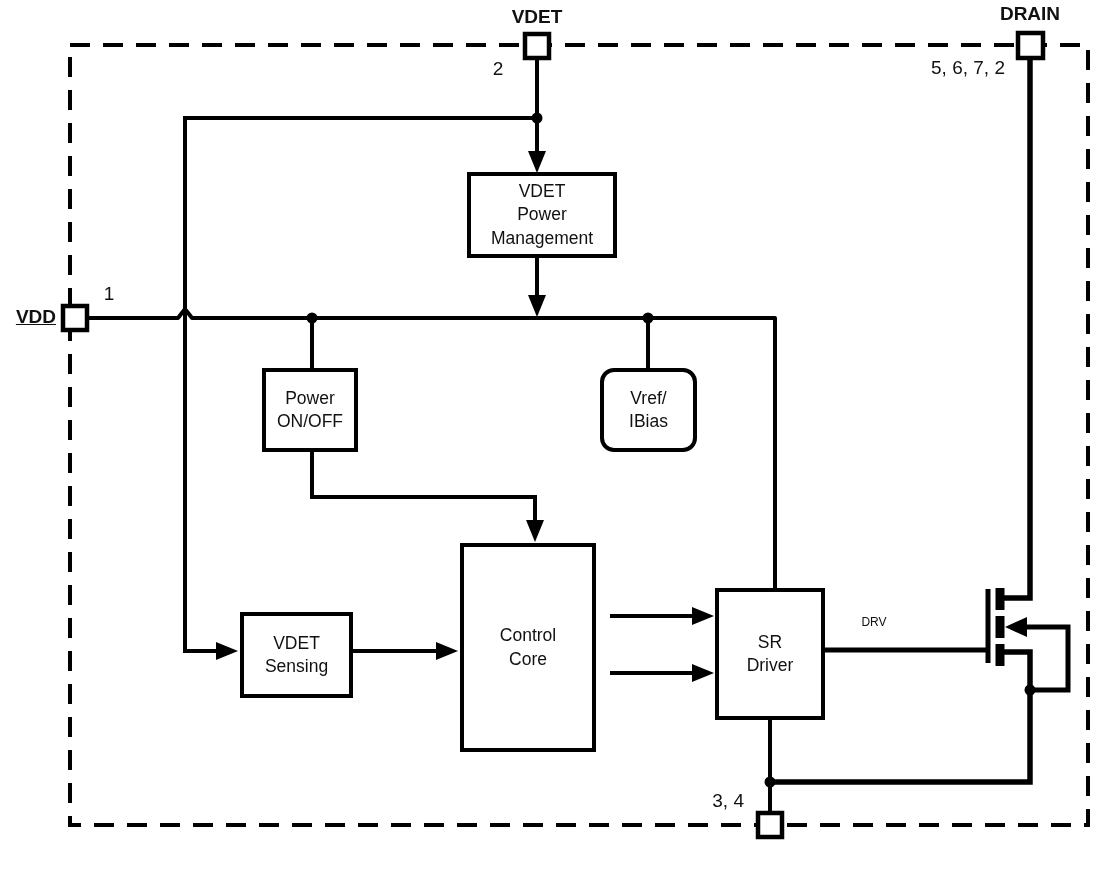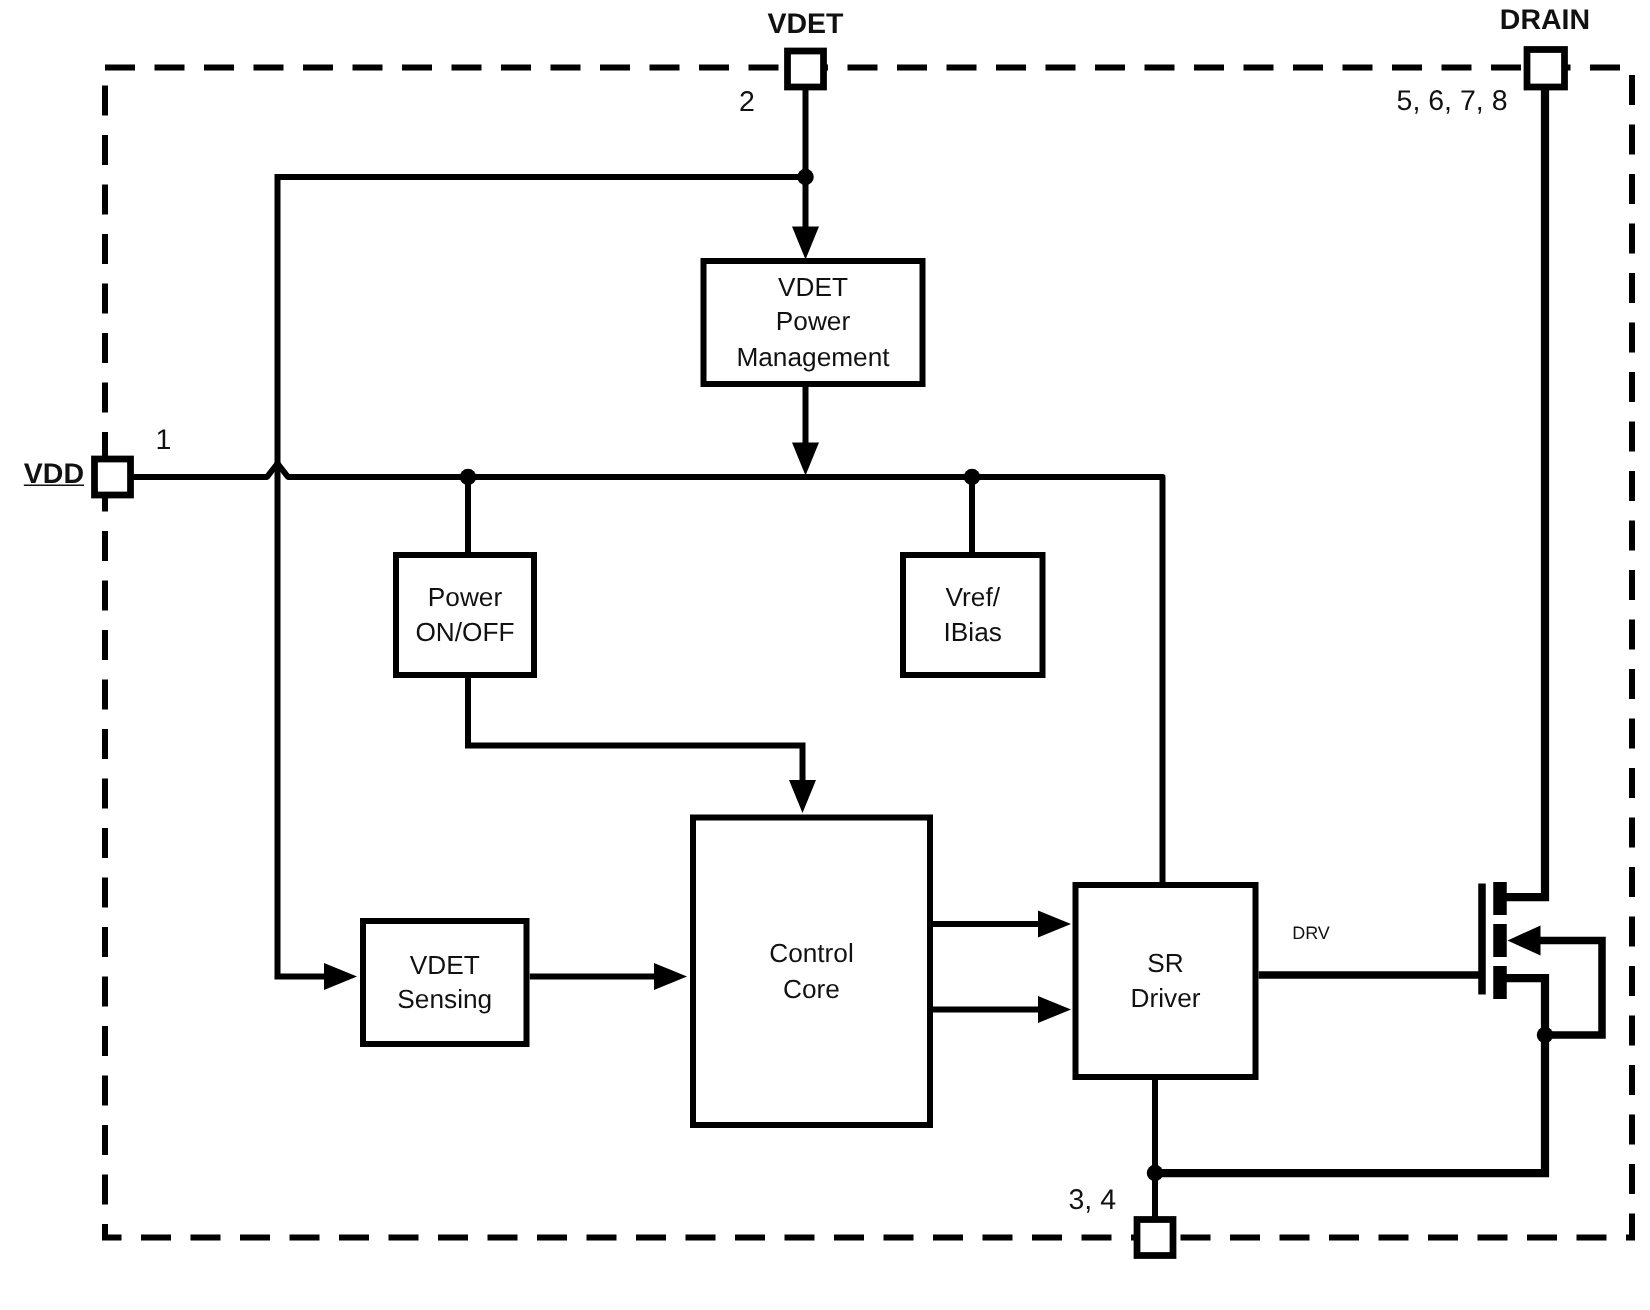--- a/index.html
+++ b/index.html
@@ -10,24 +10,24 @@
   }
   #wiring{position:absolute;left:0;top:0;width:1100px;height:873px;}
   .block{
     position:absolute;box-sizing:border-box;border:4px solid #000;
     display:flex;align-items:center;justify-content:center;text-align:center;
     font-size:17.5px;line-height:1.32;white-space:pre-line;background:#ffffff;
     color:#111111;
   }
   .blk-vdet-pm{left:467px;top:172px;width:150px;height:86px;}
   .blk-pwr{left:262px;top:368px;width:96px;height:84px;}
-  .blk-vref{left:600px;top:368px;width:97px;height:84px;}
+  .blk-vref{left:600px;top:368px;width:97px;height:84px;border-radius:14px;}
   .blk-sense{left:240px;top:612px;width:113px;height:86px;}
-  .blk-core{left:460px;top:543px;width:162px;height:209px;}
-  .blk-sr{left:715px;top:588px;width:124px;height:132px;}
+  .blk-core{left:460px;top:543px;width:136px;height:209px;}
+  .blk-sr{left:715px;top:588px;width:110px;height:132px;}
   .lbl{position:absolute;font-size:19px;}
   .pin-name{font-weight:bold;}
   .t-center{text-align:center;}
   .t-right{text-align:right;}
   .lbl-vdet{left:487px;top:6px;width:100px;}
   .lbl-vdet-num{left:478px;top:58px;width:40px;}
   .lbl-drain{left:980px;top:3px;width:100px;}
   .lbl-drain-num{left:903px;top:57px;width:102px;}
   .lbl-vdd{left:0px;top:306px;width:56px;text-decoration:underline;}
   .lbl-vdd-num{left:94px;top:283px;width:30px;}
@@ -110,21 +110,21 @@
 Sensing</div>
   <div class="block blk-core">Control
 Core</div>
   <div class="block blk-sr">SR
 Driver</div>
 
   <div class="lbl pin-name t-center lbl-vdet">VDET</div>
   <div class="lbl t-center lbl-vdet-num">2</div>
 
   <div class="lbl pin-name t-center lbl-drain">DRAIN</div>
-  <div class="lbl t-right lbl-drain-num">5, 6, 7, 8</div>
+  <div class="lbl t-right lbl-drain-num">5, 6, 7, 2</div>
 
   <div class="lbl pin-name t-right lbl-vdd">VDD</div>
   <div class="lbl t-center lbl-vdd-num">1</div>
 
   <div class="lbl pin-name t-center lbl-gnd">GND</div>
   <div class="lbl t-right lbl-gnd-num">3, 4</div>
 
   <div class="lbl t-center lbl-drv">DRV</div>
 
 </div>

